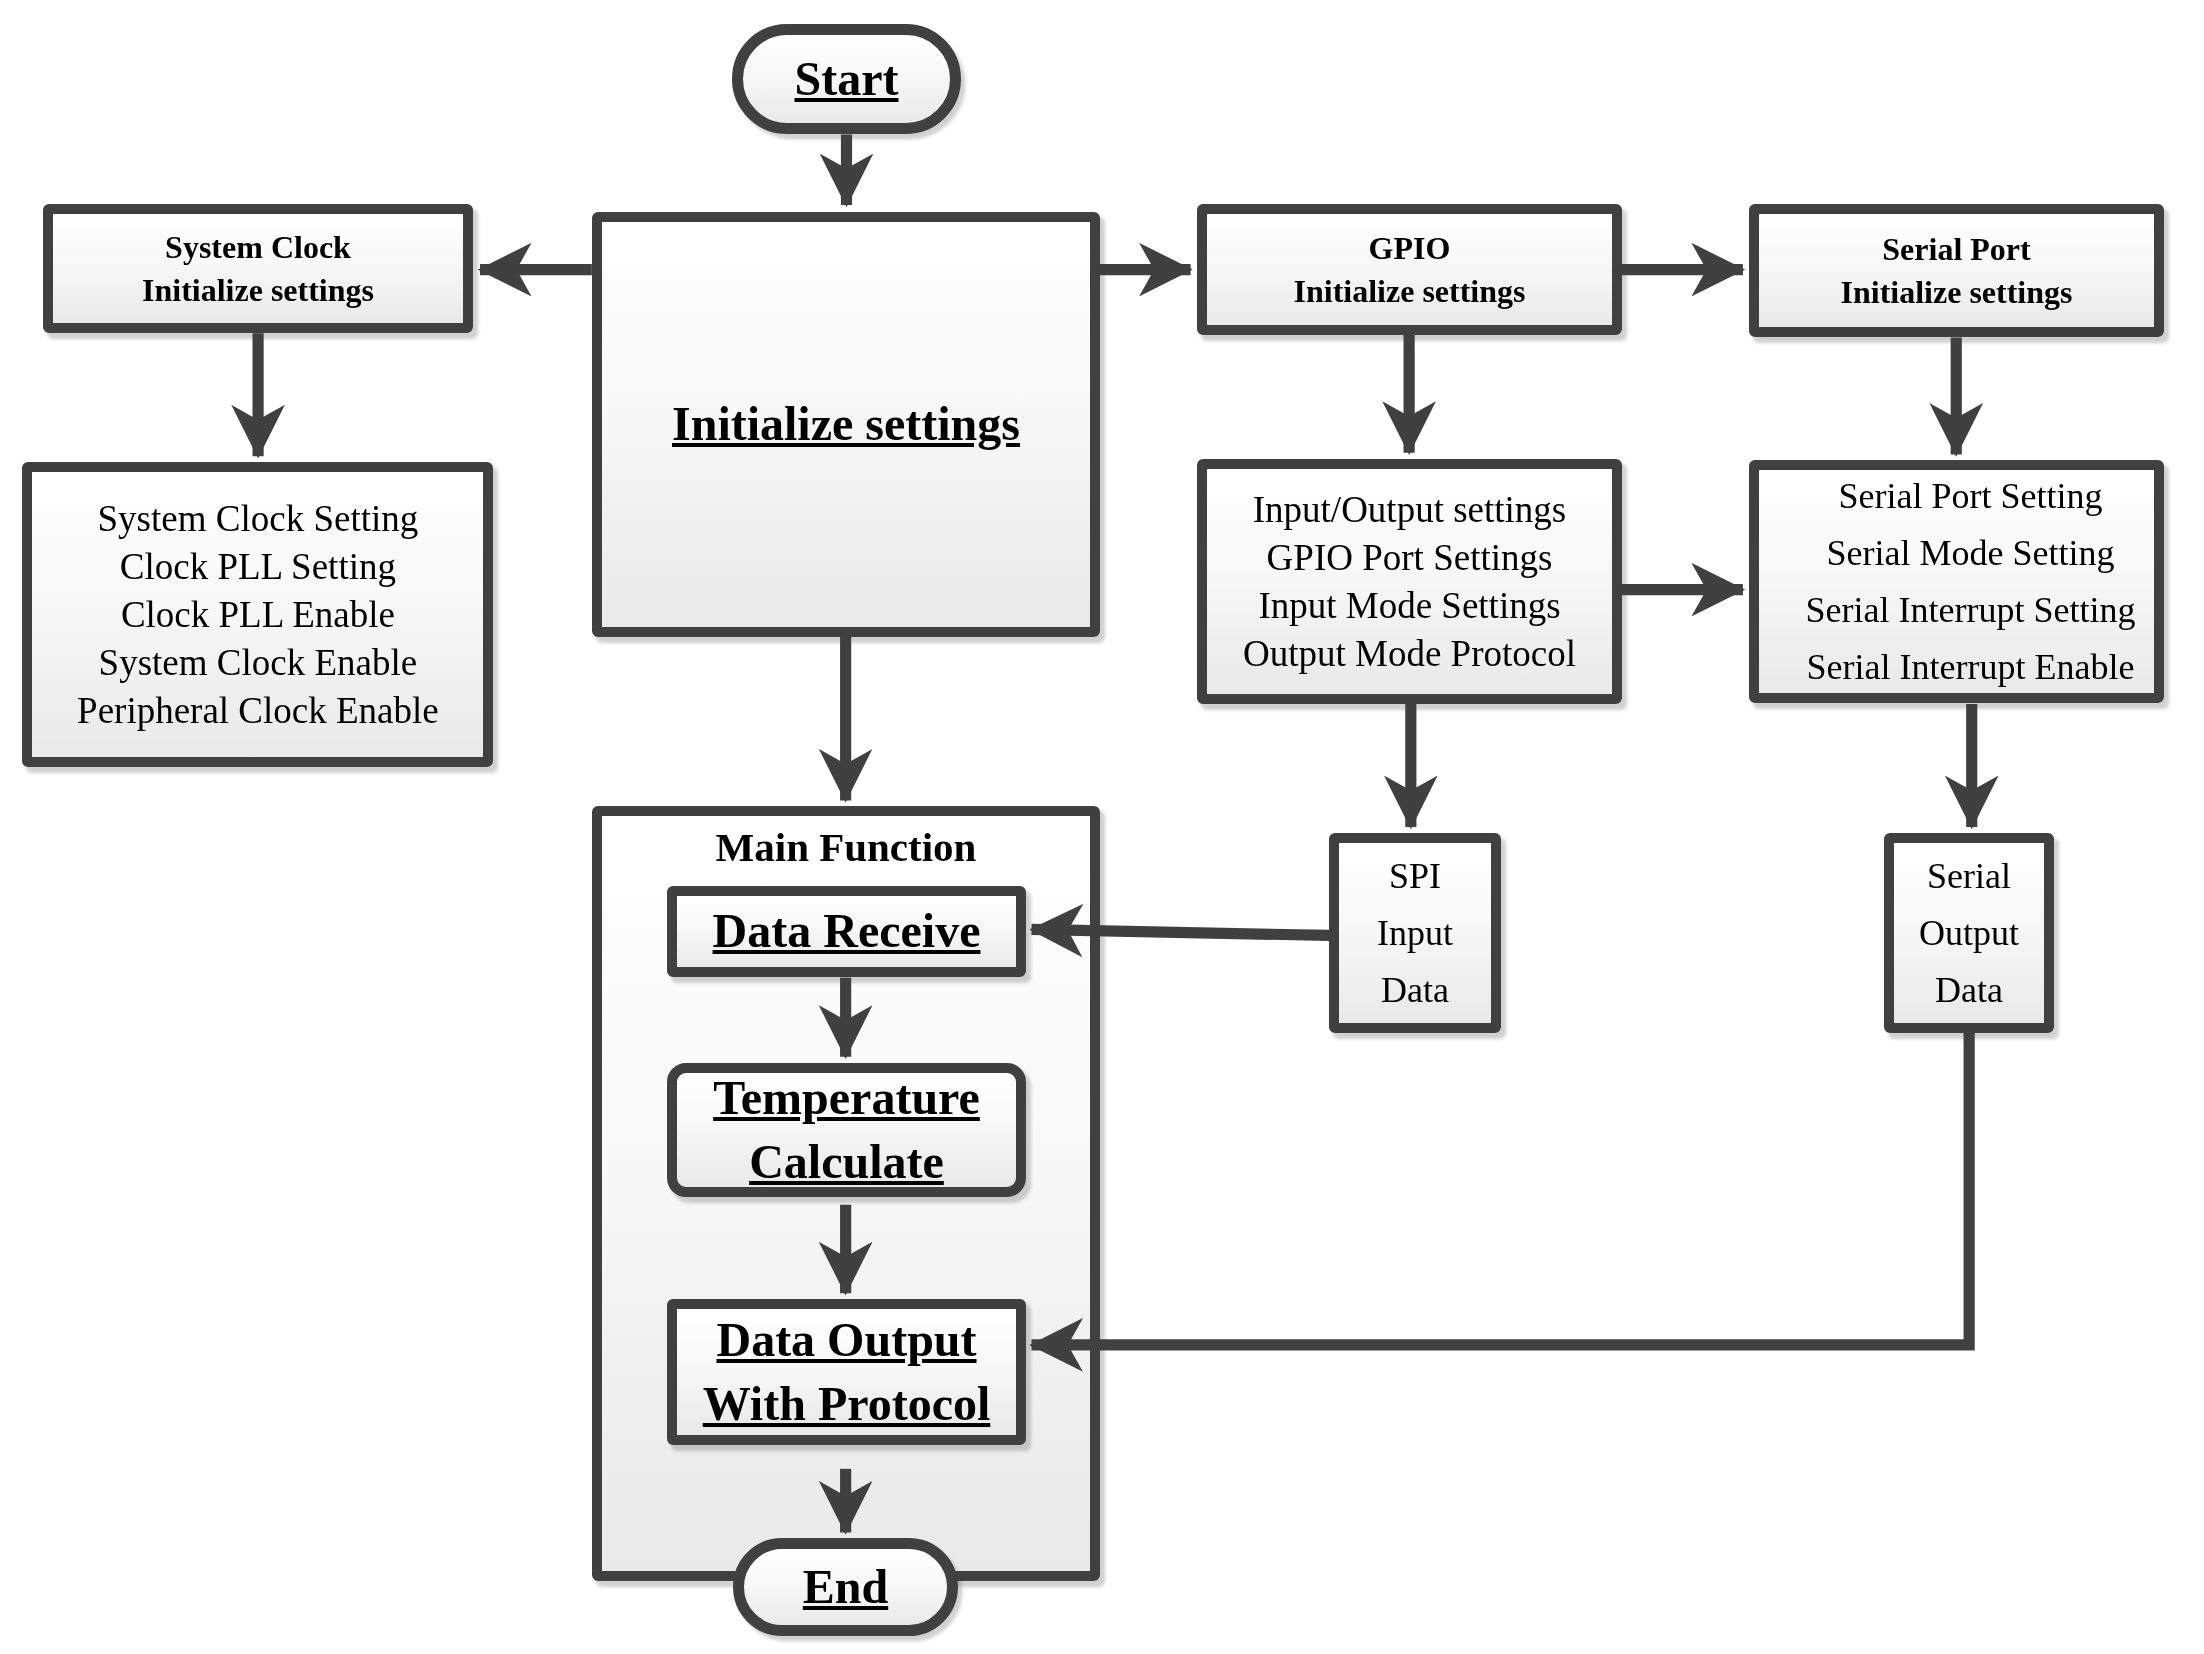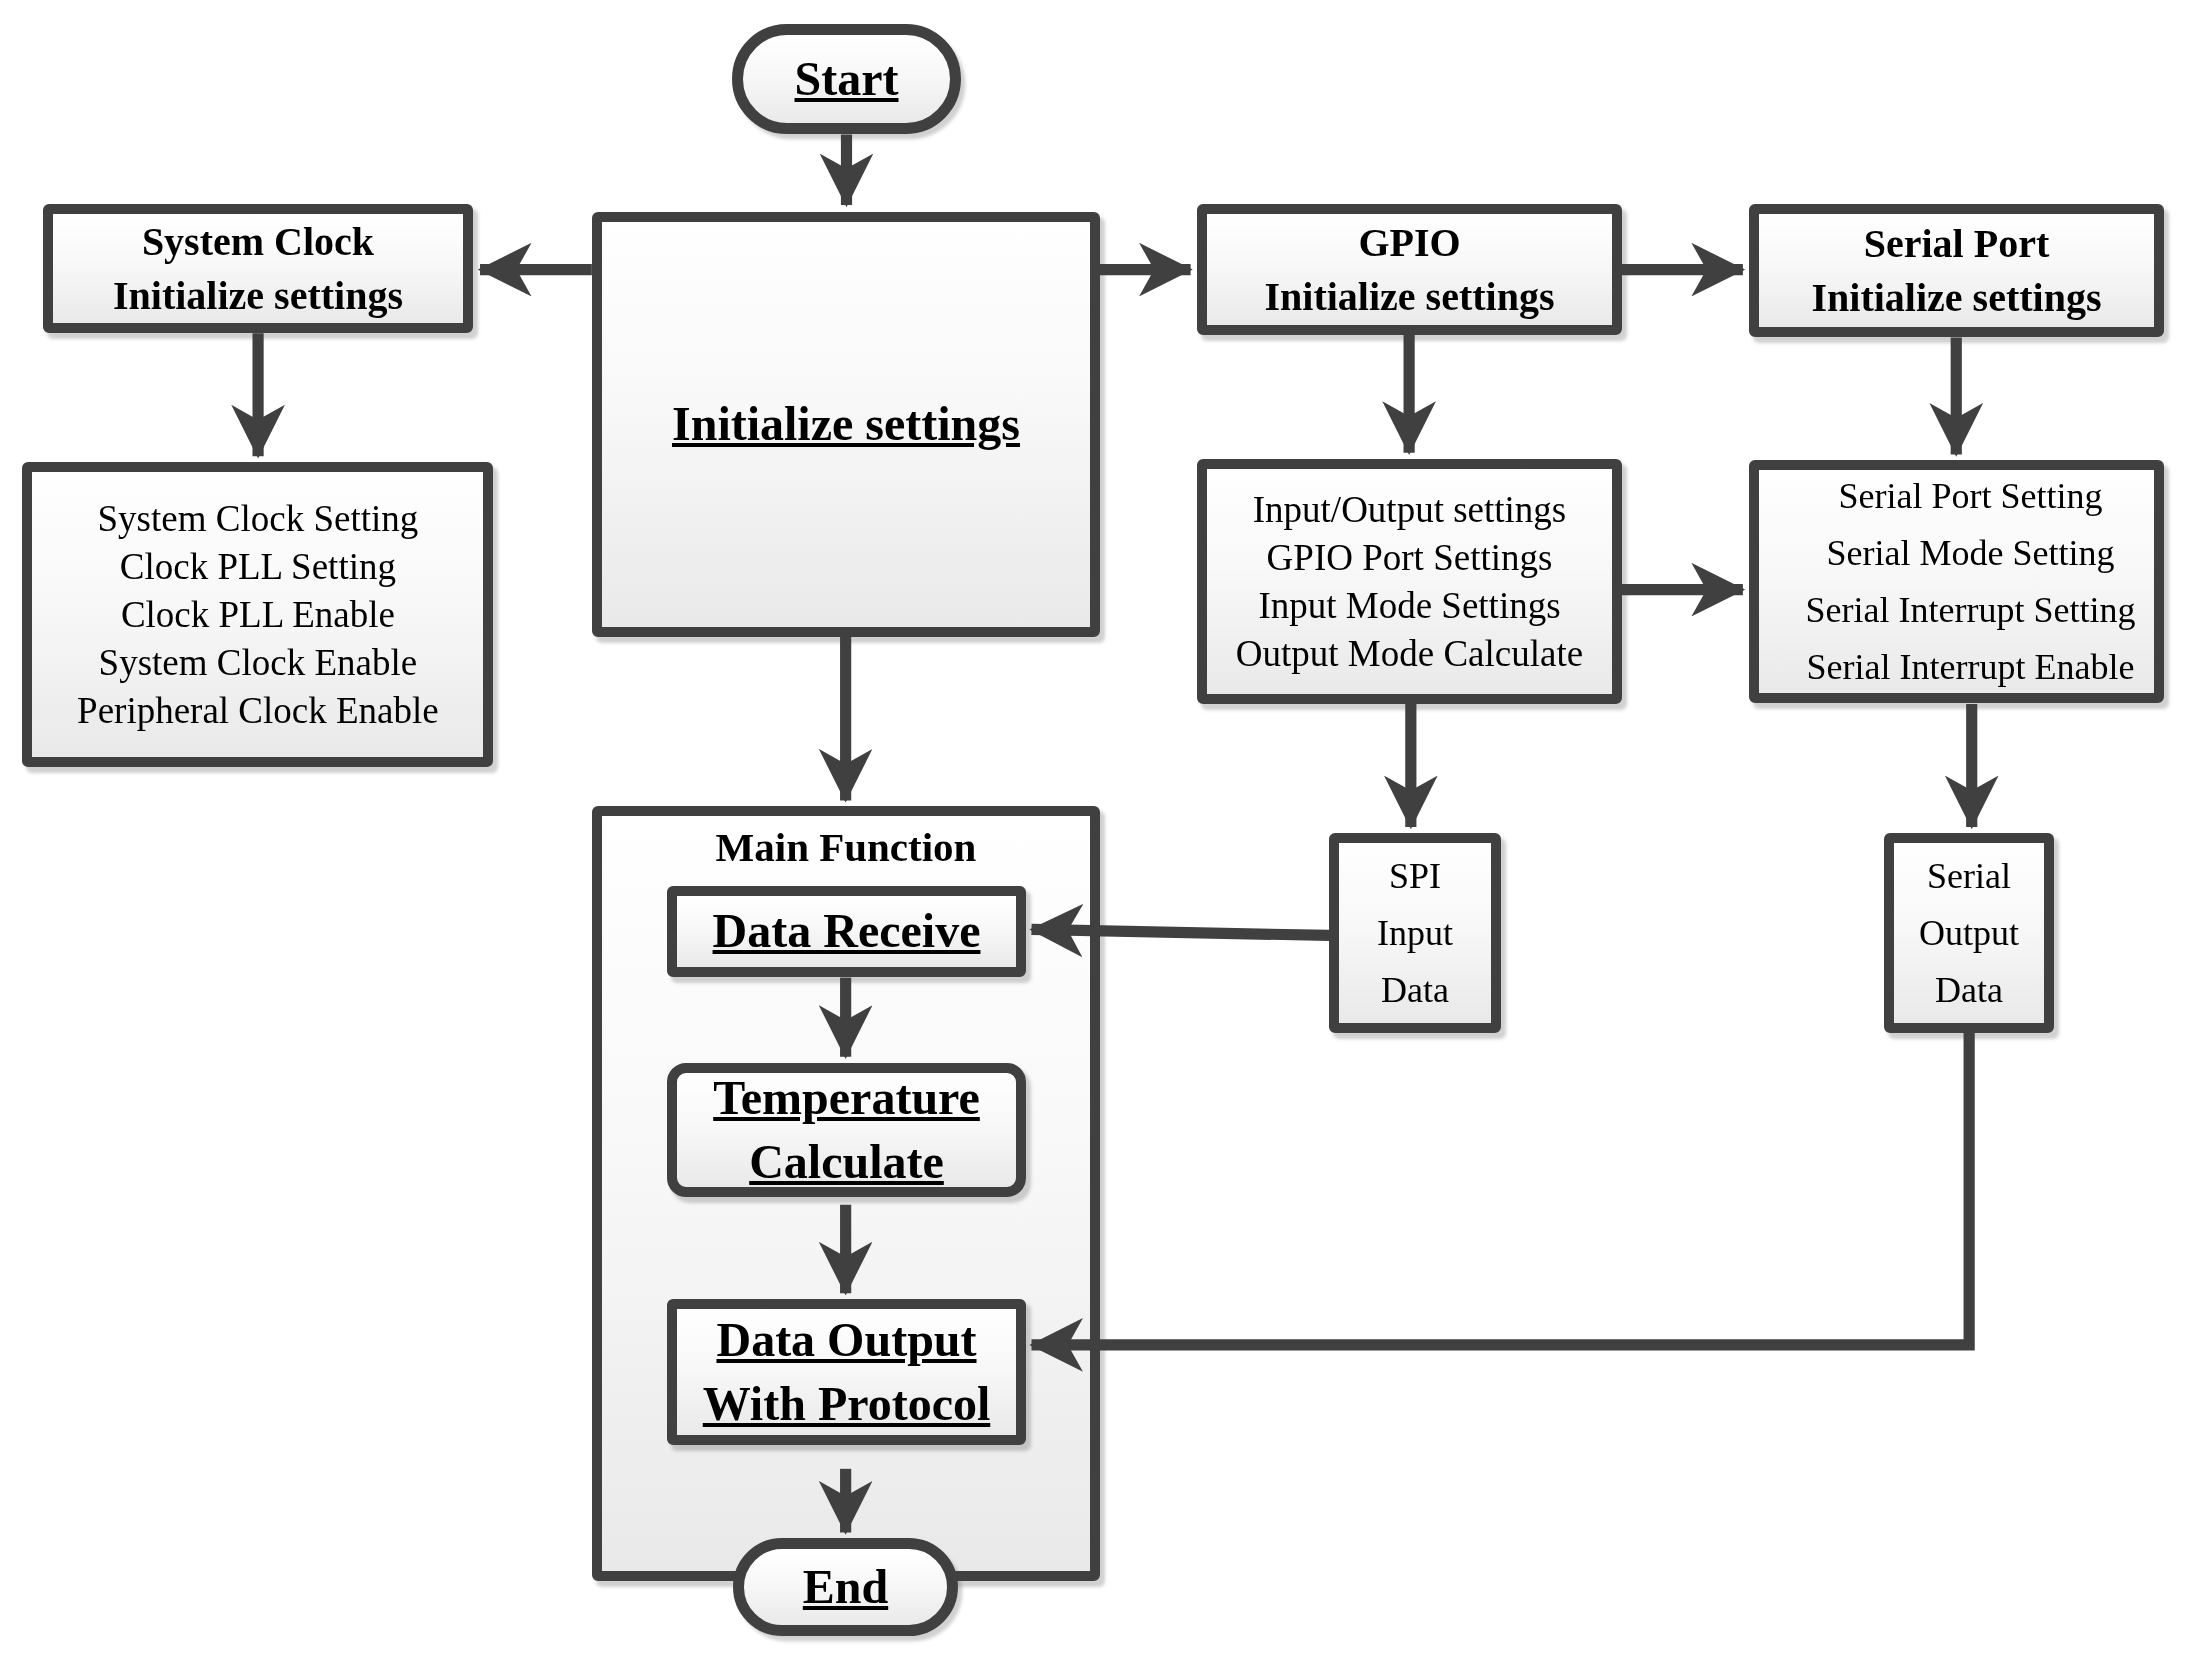--- a/index.html
+++ b/index.html
@@ -23,21 +23,21 @@
     justify-content: center;
     text-align: center;
     box-shadow: 4.3px 5.2px 3.4px rgba(70,70,70,0.25);
   }
   .pill {
     border-radius: 60px;
     border-width: 11.2px;
   }
   .label-bold {
     font-weight: bold;
-    font-size: 40px;
+    font-size: 32px;
     line-height: 1.34;
     white-space: pre;
   }
   .label-xl { font-size: 48px; text-decoration: underline; }
   .label-list {
     font-weight: normal;
     font-size: 37px;
     line-height: 48px;
     white-space: pre;
   }
@@ -92,21 +92,21 @@
 Clock PLL Setting
 Clock PLL Enable
 System Clock Enable
 Peripheral Clock Enable</span>
   </div>
 
   <div class="node" style="left:1197px; top:459px; width:425px; height:245px;">
     <span class="label-list">Input/Output settings
 GPIO Port Settings
 Input Mode Settings
-Output Mode Calculate</span>
+Output Mode Protocol</span>
   </div>
 
   <div class="node" style="left:1749px; top:460px; width:415px; height:243px;padding-left:28px;">
     <span class="label-list label-list-sm">Serial Port Setting
 Serial Mode Setting
 Serial Interrupt Setting
 Serial Interrupt Enable</span>
   </div>
 
   <div class="node" style="left:1329px; top:833px; width:172px; height:200px;">

